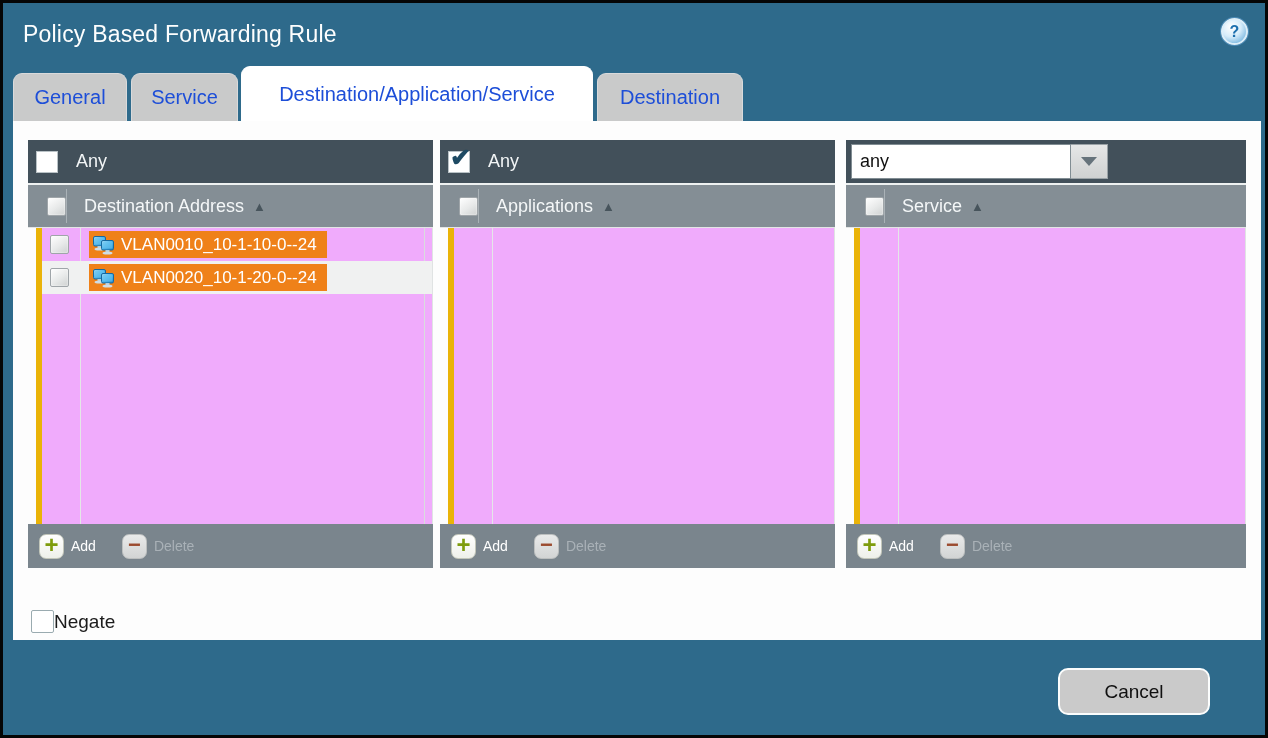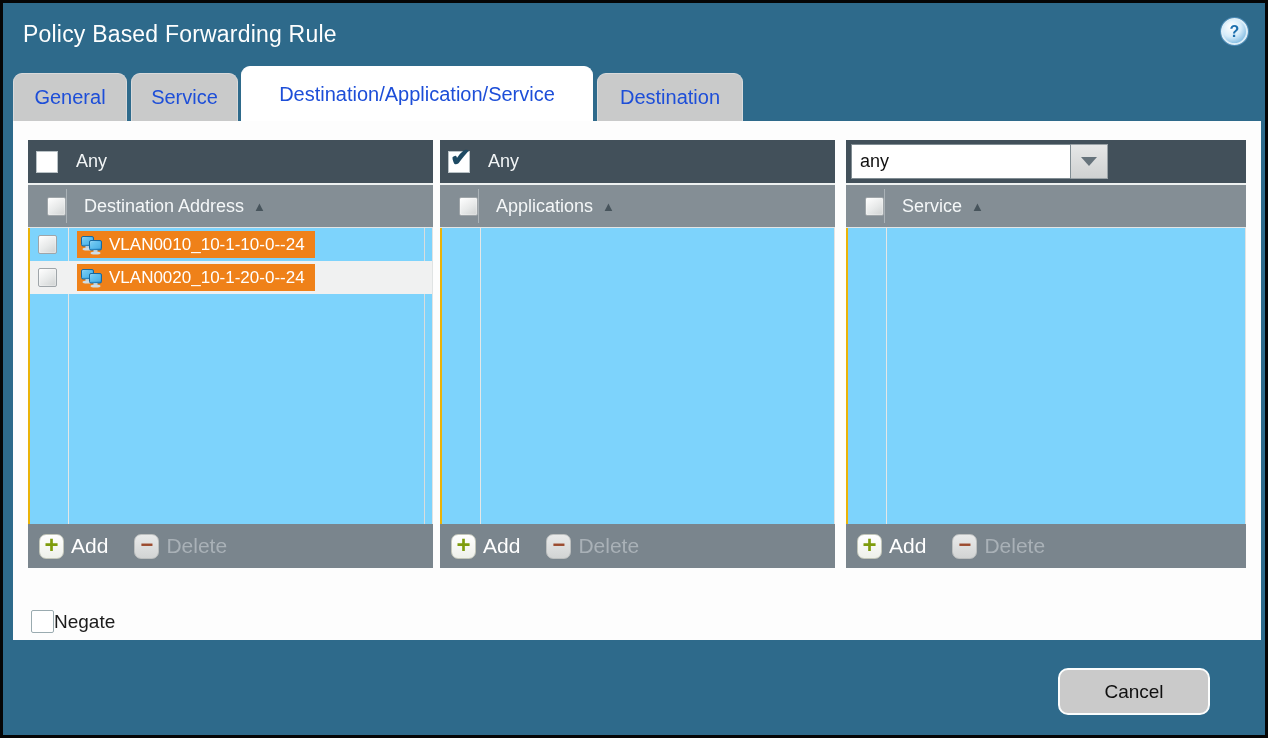--- a/index.html
+++ b/index.html
@@ -66,22 +66,22 @@
     position:absolute; left:38px; top:4px; bottom:4px; width:1px; background:#aab2b7;
   }
   .col-label { color:#f4f7f8; font-size:18px; margin-left:18px; cursor:pointer; }
   .sort-arrow { color:#47545C; font-size:13px; margin-left:9px; }
   .cb-bevel {
     width:19px; height:19px; border-radius:2px; cursor:pointer; flex:0 0 19px;
     background:linear-gradient(145deg, #ffffff 0%, #e7e9e9 55%, #ced1d1 100%);
     border:1px solid #9fa5a9; box-shadow:inset 0 0 2px #ffffff;
   }
   .panel-body {
-    flex:1 1 auto; background:#7dd3fc; position:relative;
-    border-left:2px solid #eab308; border-right:1px solid #e0e3e3;
+    flex:1 1 auto; background:#f0abfc; position:relative;
+    border-left:6px solid #eab308; border-right:1px solid #e0e3e3;margin-left:8px;
   }
   .panel-body .col-line {
     position:absolute; left:38px; top:0; bottom:0; width:1px; background:#e4e7e7;
   }
   .scroll-line { position:absolute; right:7px; top:0; bottom:0; width:1px; background:#d9dddd; }
   .list-row {
     height:33px; display:flex; align-items:center; padding-left:8px;
     position:relative; cursor:pointer;
   }
   .list-row.alt { background:#F0F1F1; }
@@ -101,21 +101,21 @@
     justify-content:center; font-weight:bold; line-height:1;
   }
   .ico-plus {
     background:linear-gradient(#ffffff, #eef0ea); border:1px solid #c2c6ba;
     color:#7E9C0D; font-size:24px; padding-bottom:2px;
   }
   .ico-minus {
     background:linear-gradient(#e9eaea, #d2d4d4); border:1px solid #bcbfbf;
     color:#9B4B2F; font-size:22px; padding-bottom:2px;
   }
-  .bar-btn .lbl { color:#ffffff; font-size:21px; }
+  .bar-btn .lbl { color:#ffffff; font-size:14px; }
   .bar-btn.disabled .lbl { color:#A9B1B7; }
   
   .svc-anybar { padding-left:5px; }
   .dd-wrap { display:flex; align-items:center; }
   .dd-input {
     width:220px; height:35px; border:1px solid #818d93; background:#ffffff;
     font-family:"Liberation Sans", sans-serif; font-size:18px; color:#111;
     padding:0 8px; outline:none;
   }
   .dd-btn {

